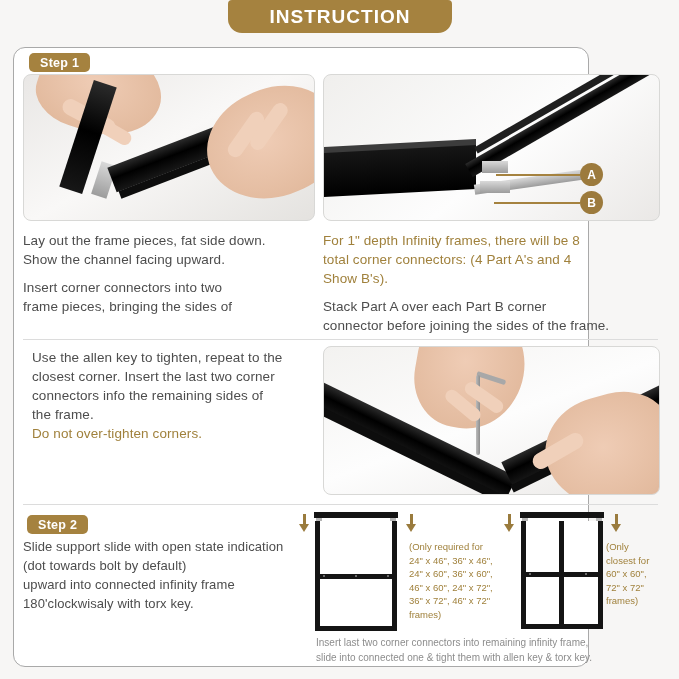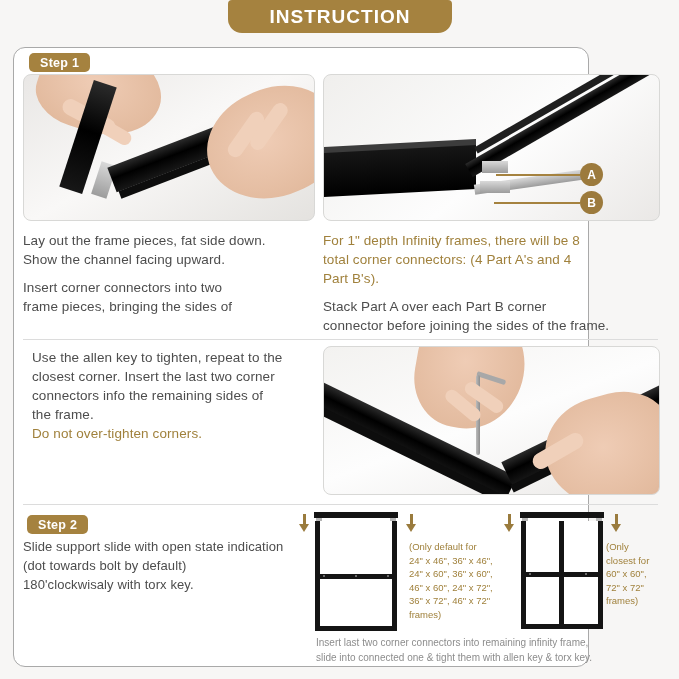--- a/index.html
+++ b/index.html
@@ -130,21 +130,21 @@
     <div class="para">
       <span class="ln">Insert corner connectors into two</span>
       <span class="ln">frame pieces, bringing the sides of</span>
     </div>
   </div>
 
   <div class="txt" style="left:309px;top:183px;width:335px">
     <div class="para goldtxt">
       <span class="ln">For 1" depth Infinity frames, there will be 8</span>
       <span class="ln">total corner connectors: (4 Part A's and 4</span>
-      <span class="ln">Part B's).</span>
+      <span class="ln">Show B's).</span>
     </div>
     <div class="para">
       <span class="ln">Stack Part A over each Part B corner</span>
       <span class="ln">connector before joining the sides of the frame.</span>
     </div>
   </div>
 
   <div class="divider" style="top:291px"></div>
 
   <div class="txt" style="left:18px;top:300px;width:300px">
@@ -175,20 +175,21 @@
 
   <div class="divider" style="top:456px"></div>
 
   <div class="badge" style="left:13px;top:467px">
     <span>Step 2</span>
   </div>
 
   <div class="txt" style="left:9px;top:489px;width:300px;font-size:13px">
     <span class="ln">Slide support slide with open state indication</span>
     <span class="ln">(dot towards bolt by default)</span>
+    <span class="ln">upward into connected infinity frame</span>
     <span class="ln">180'clockwisaly with torx key.</span>
   </div>
 
   <div class="darr" style="left:285px;top:466px">
       <i class="stem"></i>
       <i class="head"></i>
     </div>
   <div class="darr" style="left:392px;top:466px">
       <i class="stem"></i>
       <i class="head"></i>
@@ -196,21 +197,21 @@
   <div class="diag-topbar" style="left:300px;top:464px;width:84px"></div>
   <div class="diag-cap" style="left:302px;top:470px"></div>
   <div class="diag-cap" style="left:376px;top:470px"></div>
   <div class="diag-body" style="left:301px;top:473px;width:82px;height:110px"></div>
   <div class="diag-mid" style="left:301px;top:526px;width:82px"></div>
   <div class="diag-dot" style="left:309px;top:527px"></div>
   <div class="diag-dot" style="left:341px;top:527px"></div>
   <div class="diag-dot" style="left:373px;top:527px"></div>
 
   <div class="note" style="left:395px;top:492px;width:92px">
-    <span class="ln">(Only default for</span>
+    <span class="ln">(Only required for</span>
     <span class="ln">24" x 46", 36" x 46",</span>
     <span class="ln">24" x 60", 36" x 60",</span>
     <span class="ln">46" x 60", 24" x 72",</span>
     <span class="ln">36" x 72", 46" x 72"</span>
     <span class="ln">frames)</span>
   </div>
 
   <div class="darr" style="left:490px;top:466px">
       <i class="stem"></i>
       <i class="head"></i>

